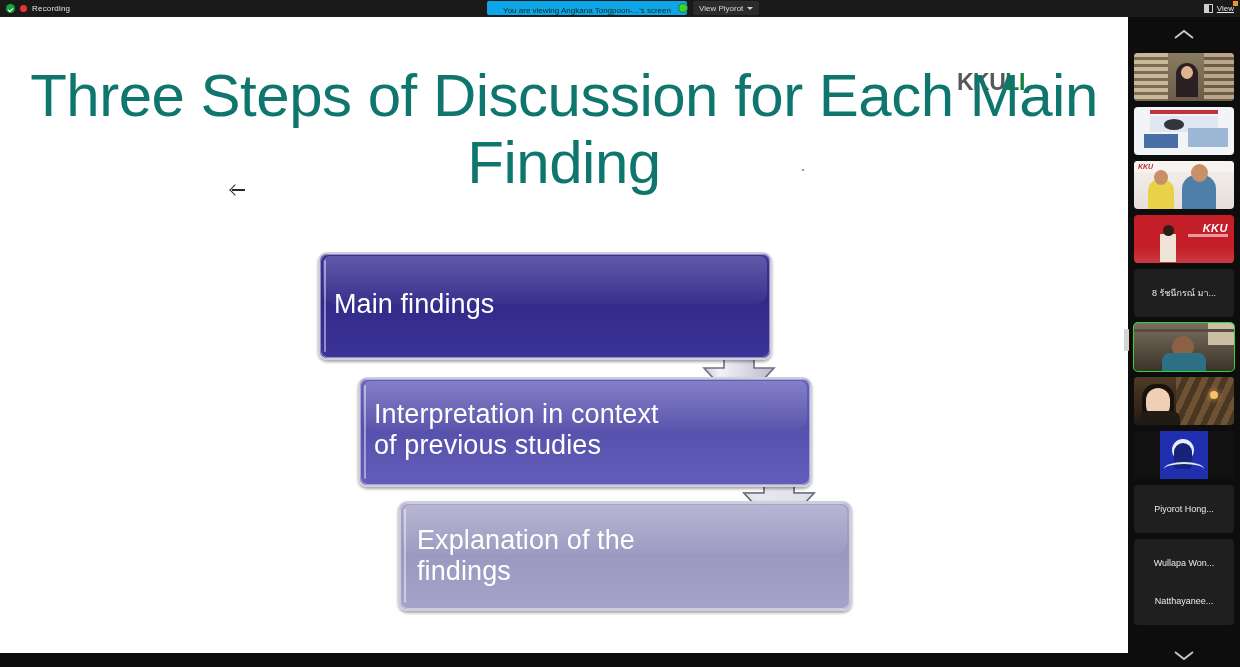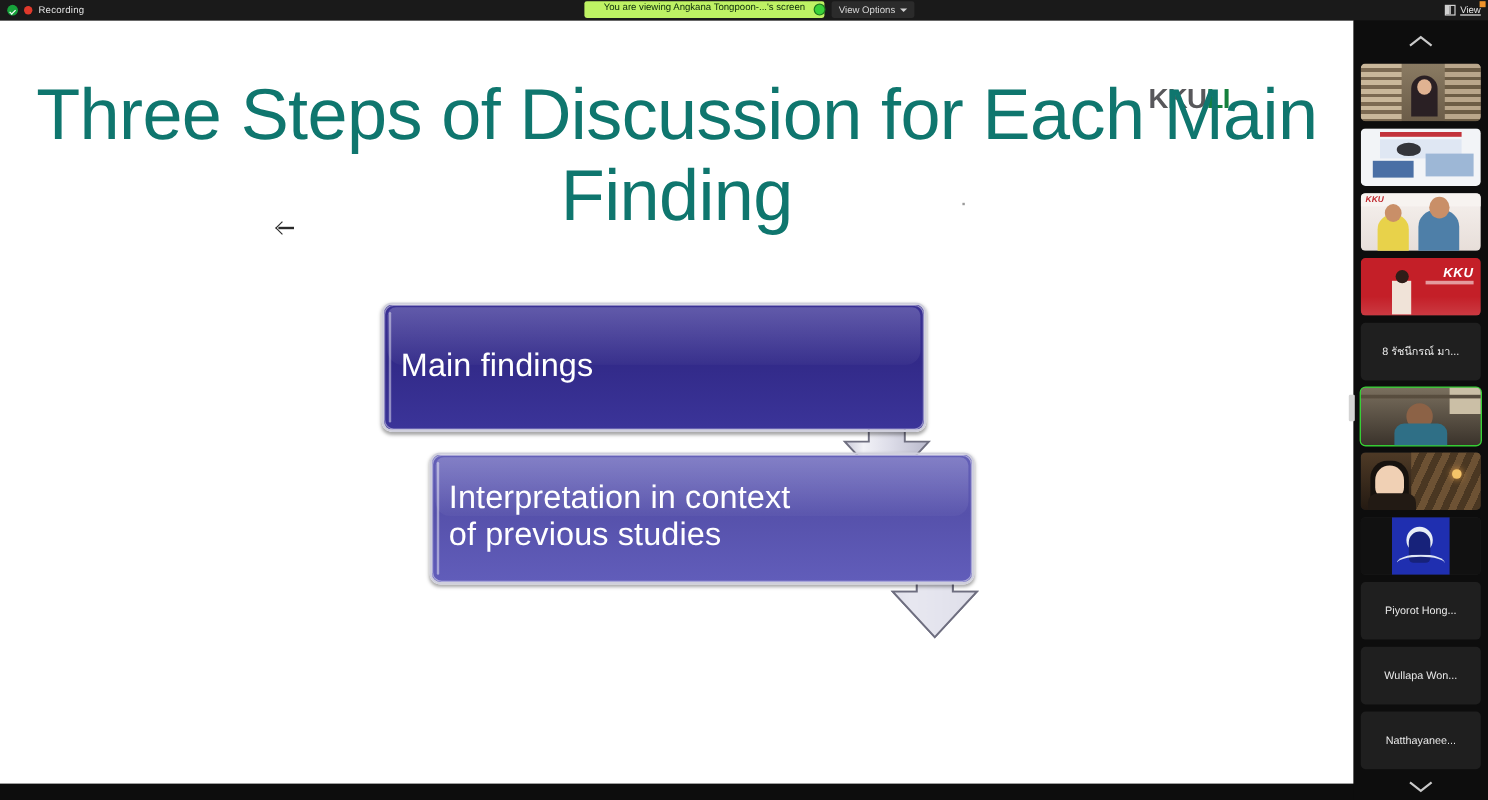--- a/index.html
+++ b/index.html
@@ -18,22 +18,22 @@
     display:flex; align-items:center; gap:5px;
   }
   .shield-ic { width:9px; height:9px; border-radius:50%; background:#17a23b; position:relative; }
   .shield-ic:after{ content:""; position:absolute; left:2px; top:3.5px; width:4px; height:2px;
      border-left:1.4px solid #fff; border-bottom:1.4px solid #fff; transform:rotate(-45deg); }
   .rec-dot { width:7px; height:7px; border-radius:50%; background:#e0392b; }
   .rec-label { color:#e2e2e2; font-size:8px; letter-spacing:.2px; }
 
   .viewing-pill {
     position:absolute; left:487px; top:1px; height:14px; width:200px;
-    background:#bef264; border-radius:2px;
-    display:flex; align-items:flex-start; justify-content:center;
+    background:#0ea5e9; border-radius:2px;
+    display:flex; align-items:flex-end; justify-content:center;
   }
   .viewing-pill span { color:#0b2b0b; font-size:8px; white-space:nowrap; }
   .pill-circle {
     position:absolute; left:678px; top:3px; width:10px; height:10px;
     border:1.3px solid #1f7a1f; border-radius:50%; background:#3ad13a;
   }
   .view-options {
     position:absolute; left:693px; top:1px; height:14px; padding:0 6px;
     background:#2b2b2b; border-radius:2px; display:flex; align-items:center; gap:4px;
   }
@@ -209,21 +209,21 @@
       <span class="rec-dot"></span>
       <span class="rec-label">Recording</span>
     </div>
 
     <div class="viewing-pill">
       <span>You are viewing Angkana Tongpoon-...'s screen</span>
     </div>
     <div class="pill-circle"></div>
 
     <div class="view-options">
-      <span>View Options</span>
+      <span>View Piyorot</span>
       <span class="chev-s"></span>
     </div>
 
     <div class="view-btn">
       <span class="grid-ic">
           <i></i>
           <i></i>
         </span>
       <span>View</span>
     </div>
@@ -271,20 +271,27 @@
 of previous studies</div>
     </div>
 
     <div class="step-box" id="box1">
       <div class="inner"></div>
       <div class="gloss"></div>
       <div class="edge-l"></div>
       <div class="label">Main findings</div>
     </div>
 
+    <div class="step-box" id="box3">
+      <div class="inner"></div>
+      <div class="gloss"></div>
+      <div class="edge-l"></div>
+      <div class="label">Explanation of the
+findings</div>
+    </div>
   </div>
 
   <div class="slide-handle"></div>
 
   <div class="sidebar">
     <div class="chev-up">
       <svg width="22" height="12" viewBox="0 0 22 12">
           <polyline points="2,9 11,2 20,9" fill="none" stroke="#c9c9c9" stroke-width="1.8"></polyline>
         </svg>
     </div>
@@ -356,21 +363,21 @@
     </div>
 
     <div class="tile" style="top:522px;">
       <div class="nm">Wullapa Won...</div>
     </div>
 
     <div class="tile" style="top:468px;">
       <div class="nm">Piyorot Hong...</div>
     </div>
 
-    <div class="tile" style="top:576px;">
+    <div class="tile" style="top:560px;">
       <div class="nm">Natthayanee...</div>
     </div>
 
     <div class="chev-dn">
       <svg width="22" height="12" viewBox="0 0 22 12">
           <polyline points="2,3 11,10 20,3" fill="none" stroke="#c9c9c9" stroke-width="1.8"></polyline>
         </svg>
     </div>
   </div>
 

